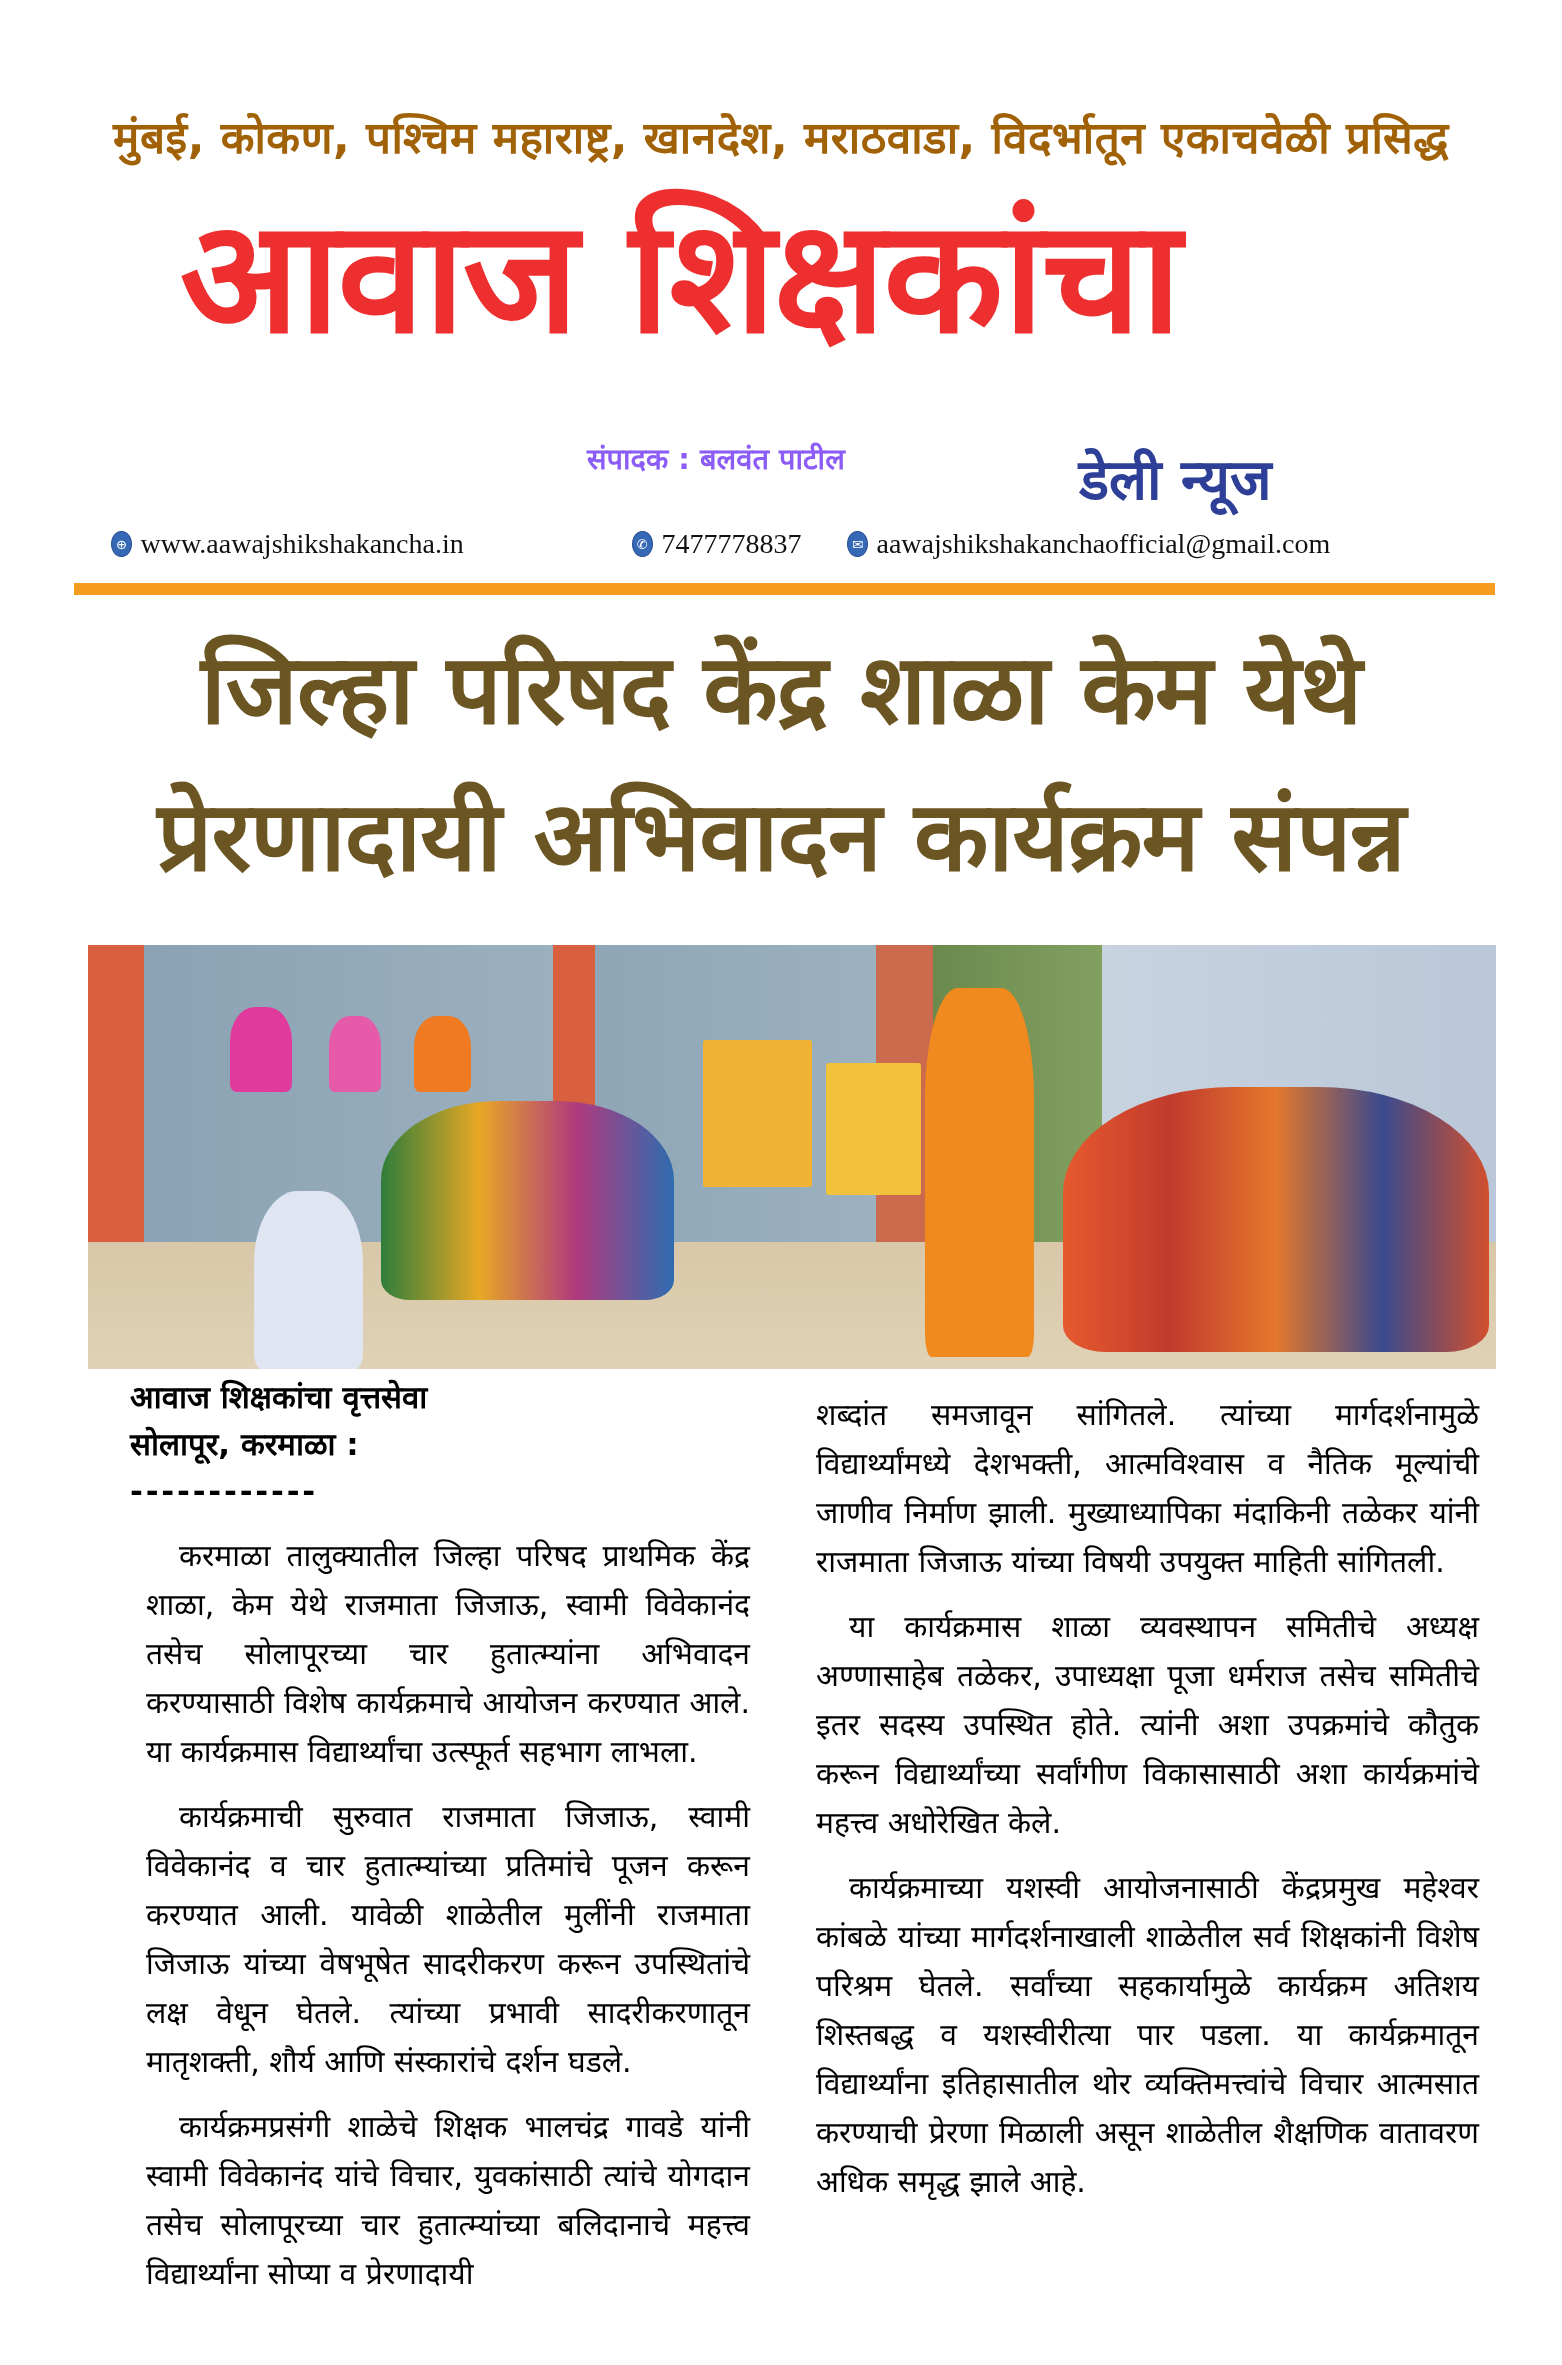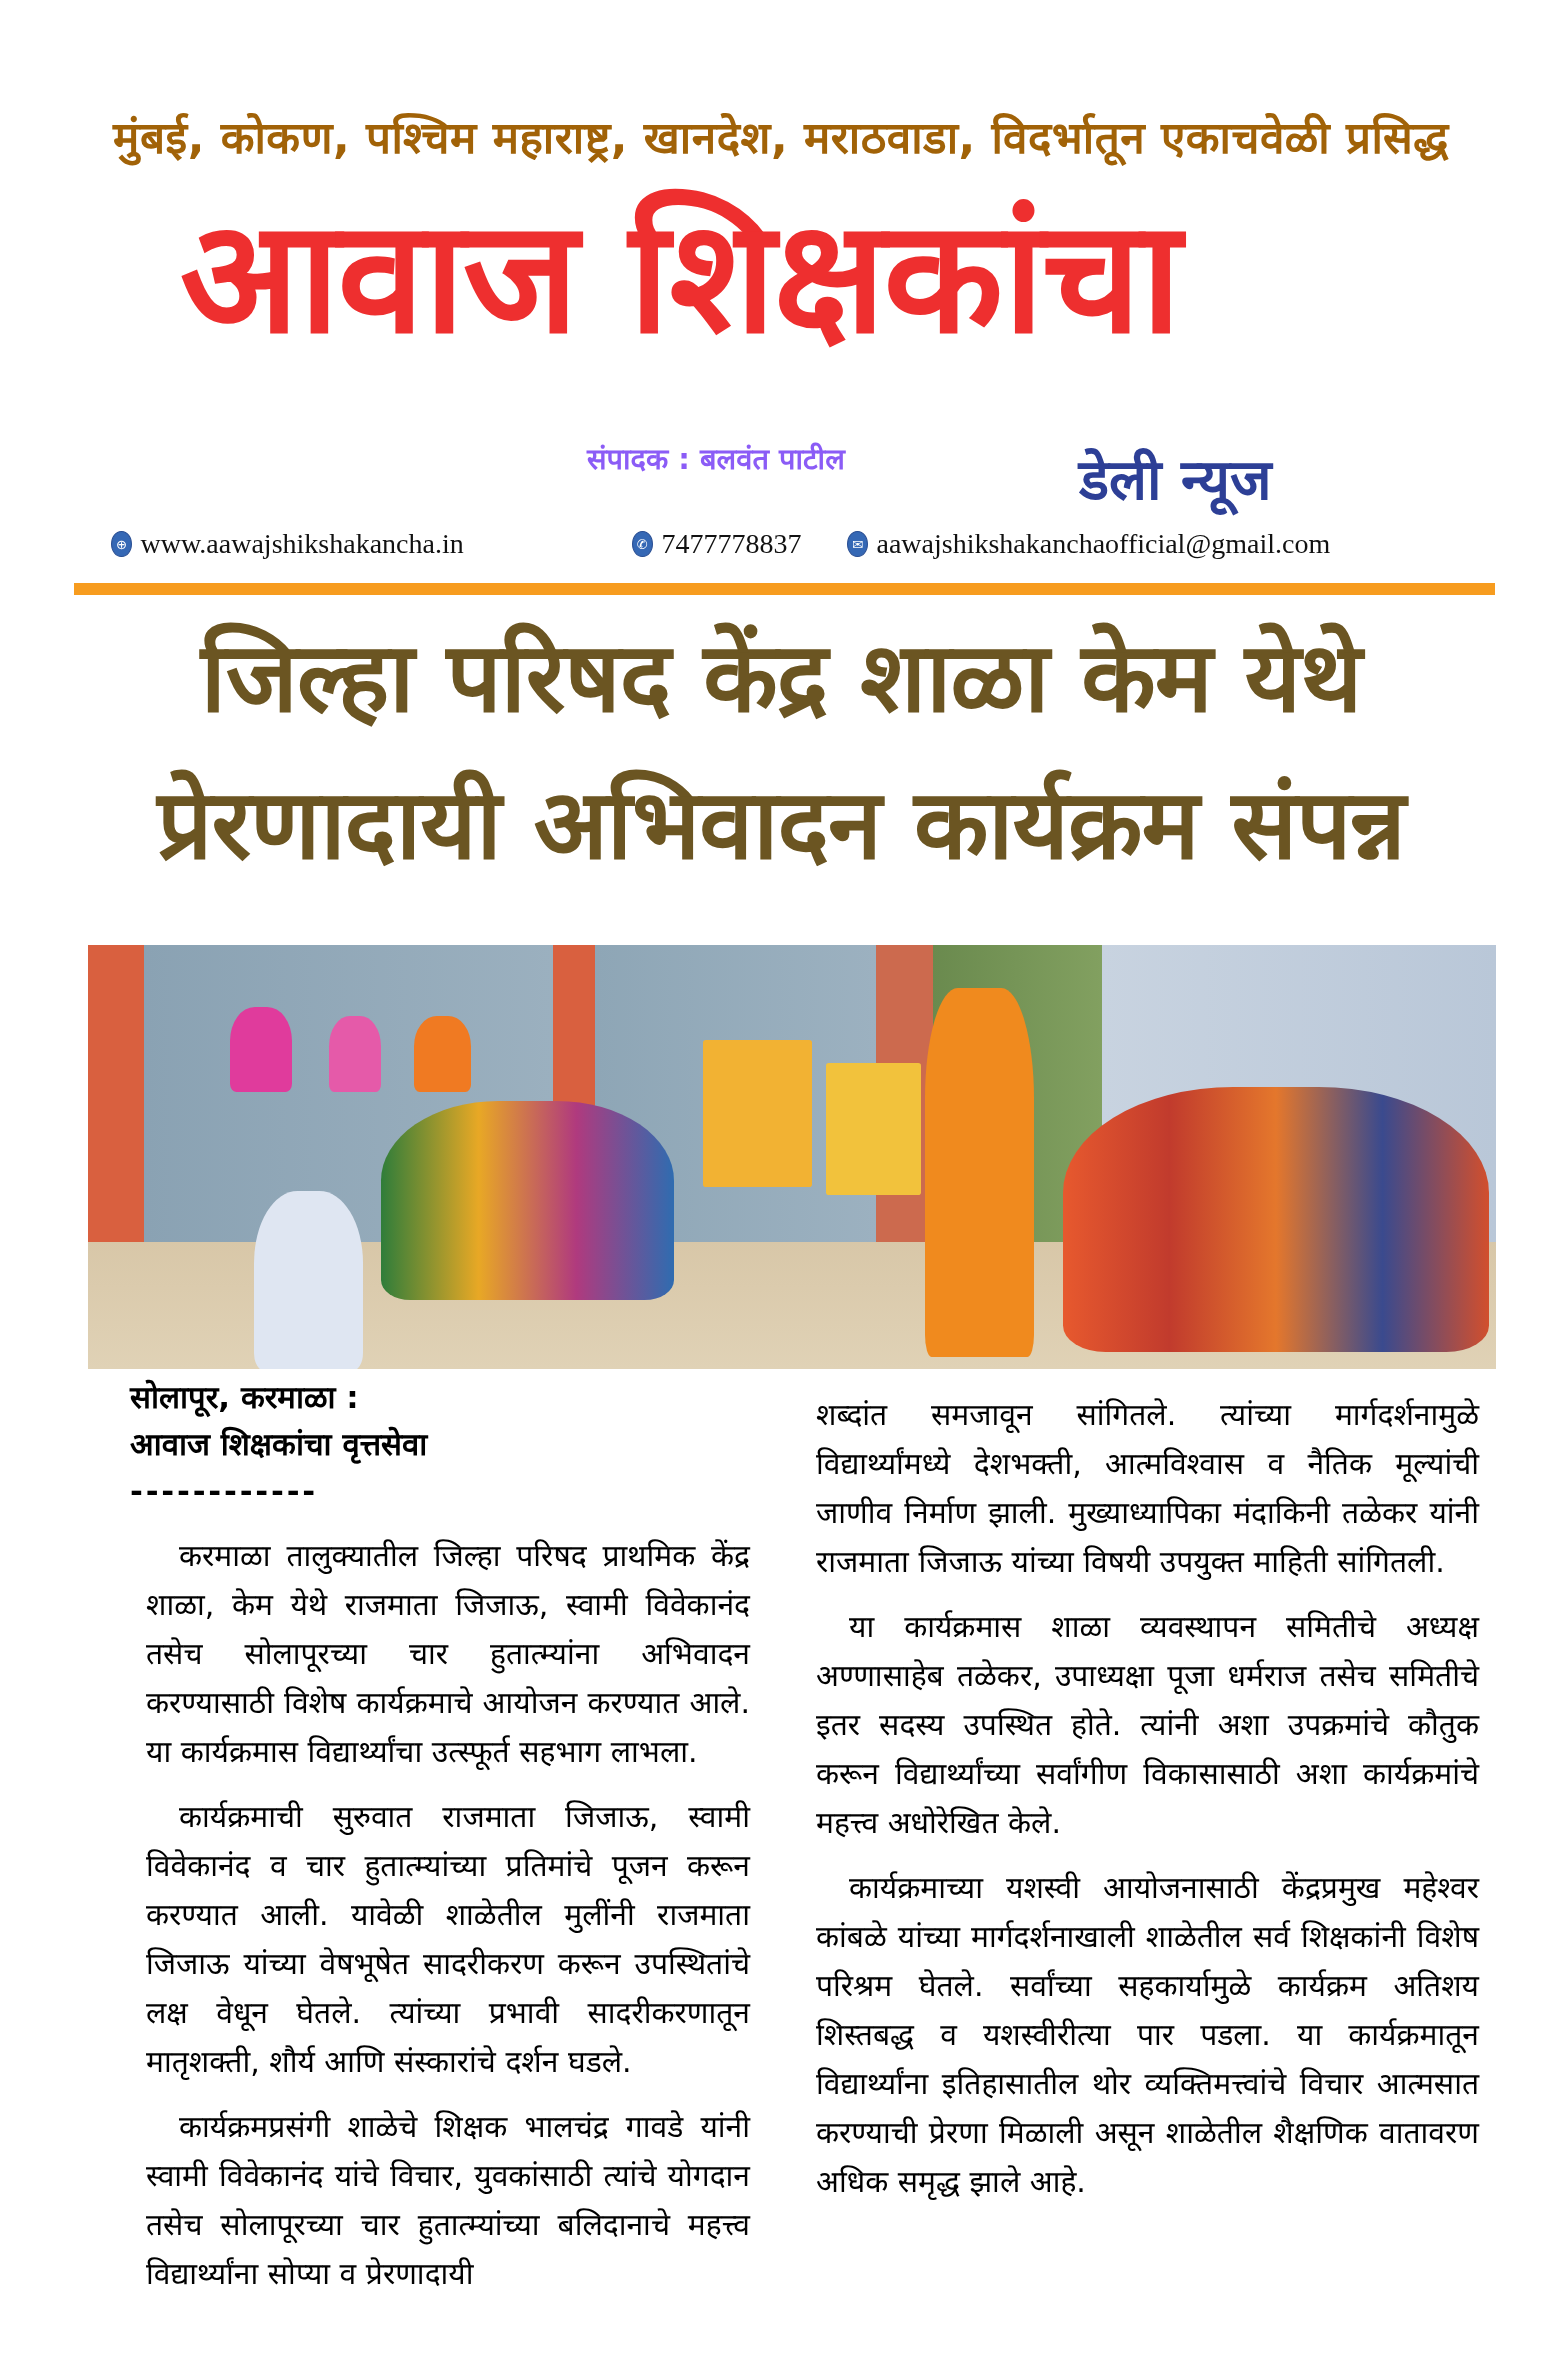--- a/index.html
+++ b/index.html
@@ -14,21 +14,21 @@
 
     .contact-row { position: absolute; top: 528px; left: 0; width: 1562px; height: 33px; font-family: "Liberation Serif", serif; font-size: 28px; color: #111; }
     .contact-item { position: absolute; display: flex; align-items: center; gap: 8.5px; white-space: nowrap; }
     .contact-item .ico { width: 19px; height: 24.6px; border-radius: 50%; background: #3568b5; border: 1.4px solid #2a4f94; display: inline-flex; align-items: center; justify-content: center; color: #fff; font-size: 13.2px; font-family: "DejaVu Sans", sans-serif; flex: none; }
     .c-web { left: 111px; }
     .c-phone { left: 632px; }
     .c-mail { left: 847px; }
 
     .orange-rule { position: absolute; left: 74px; top: 583px; width: 1421px; height: 12px; background: #f79c1f; }
 
-    .headline { position: absolute; left: 0; width: 1562px; text-align: center; font-size: 97px; font-weight: bold; color: #6b5522; line-height: 1; white-space: nowrap; letter-spacing: -0.9px; }
+    .headline { position: absolute; left: 0; width: 1562px; text-align: center; font-size: 97px; font-weight: bold; color: #6b5522; line-height: 1; white-space: nowrap; letter-spacing: -0.9px; margin-top: 12px; }
     .hl1 { top: 629px; }
     .hl2 { top: 776px; }
 
     .photo { position: absolute; left: 88px; top: 945px; width: 1408px; height: 424px; overflow: hidden;
       background:
         linear-gradient(180deg, rgba(0,0,0,0) 70%, #d8c7a8 70%, #e0d2b6 100%),
         linear-gradient(90deg, #d9603f 0%, #d9603f 4%, #8aa2b3 4%, #9bb0bf 33%, #d9603f 33%, #d9603f 36%, #8ea6b6 36%, #9cb1c0 56%, #cc6a4e 56%, #cc6a4e 60%, #6a8a4e 60%, #82a060 72%, #c8d3e0 72%, #b9c7d8 100%);
     }
     .photo .fig { position: absolute; border-radius: 40% 40% 10% 10%; }
 
@@ -77,22 +77,22 @@
   <div class="fig" style="left:326px; top:71px; width:57px; height:76px; background:#f07a22;"></div>
   <div class="fig" style="left:293px; top:156px; width:293px; height:199px; background:linear-gradient(90deg,#2f7d3a,#e8a825,#b03a7e,#2f6cb0);"></div>
   <div class="fig" style="left:615px; top:95px; width:109px; height:147px; background:#f2b233; border-radius:2.8px;"></div>
   <div class="fig" style="left:738px; top:118px; width:95px; height:132px; background:#f2c23c; border-radius:2.8px;"></div>
   <div class="fig" style="left:837px; top:43px; width:109px; height:369px; background:#f08a1e; border-radius:30% 30% 6% 6%;"></div>
   <div class="fig" style="left:975px; top:142px; width:426px; height:265px; background:linear-gradient(90deg,#e7592e,#c13b2d,#e4772c,#3a4a8e,#d24f2d);"></div>
 </div>
 
 <div class="columns">
   <div class="col col-left">
+    <div class="byline">आवाज शिक्षकांचा वृत्तसेवा</div>
     <div class="byline">सोलापूर, करमाळा :</div>
-    <div class="byline">आवाज शिक्षकांचा वृत्तसेवा</div>
     <div class="dashes">------------</div>
     <p class="para">करमाळा तालुक्यातील जिल्हा परिषद प्राथमिक केंद्र शाळा, केम येथे राजमाता जिजाऊ, स्वामी विवेकानंद तसेच सोलापूरच्या चार हुतात्म्यांना अभिवादन करण्यासाठी विशेष कार्यक्रमाचे आयोजन करण्यात आले. या कार्यक्रमास विद्यार्थ्यांचा उत्स्फूर्त सहभाग लाभला.</p>
     <p class="para">कार्यक्रमाची सुरुवात राजमाता जिजाऊ, स्वामी विवेकानंद व चार हुतात्म्यांच्या प्रतिमांचे पूजन करून करण्यात आली. यावेळी शाळेतील मुलींनी राजमाता जिजाऊ यांच्या वेषभूषेत सादरीकरण करून उपस्थितांचे लक्ष वेधून घेतले. त्यांच्या प्रभावी सादरीकरणातून मातृशक्ती, शौर्य आणि संस्कारांचे दर्शन घडले.</p>
     <p class="para">कार्यक्रमप्रसंगी शाळेचे शिक्षक भालचंद्र गावडे यांनी स्वामी विवेकानंद यांचे विचार, युवकांसाठी त्यांचे योगदान तसेच सोलापूरच्या चार हुतात्म्यांच्या बलिदानाचे महत्त्व विद्यार्थ्यांना सोप्या व प्रेरणादायी</p>
   </div>
   <div class="col col-right">
     <p class="para noindent">शब्दांत समजावून सांगितले. त्यांच्या मार्गदर्शनामुळे विद्यार्थ्यांमध्ये देशभक्ती, आत्मविश्वास व नैतिक मूल्यांची जाणीव निर्माण झाली. मुख्याध्यापिका मंदाकिनी तळेकर यांनी राजमाता जिजाऊ यांच्या विषयी उपयुक्त माहिती सांगितली.</p>
     <p class="para">या कार्यक्रमास शाळा व्यवस्थापन समितीचे अध्यक्ष अण्णासाहेब तळेकर, उपाध्यक्षा पूजा धर्मराज तसेच समितीचे इतर सदस्य उपस्थित होते. त्यांनी अशा उपक्रमांचे कौतुक करून विद्यार्थ्यांच्या सर्वांगीण विकासासाठी अशा कार्यक्रमांचे महत्त्व अधोरेखित केले.</p>
     <p class="para">कार्यक्रमाच्या यशस्वी आयोजनासाठी केंद्रप्रमुख महेश्वर कांबळे यांच्या मार्गदर्शनाखाली शाळेतील सर्व शिक्षकांनी विशेष परिश्रम घेतले. सर्वांच्या सहकार्यामुळे कार्यक्रम अतिशय शिस्तबद्ध व यशस्वीरीत्या पार पडला. या कार्यक्रमातून विद्यार्थ्यांना इतिहासातील थोर व्यक्तिमत्त्वांचे विचार आत्मसात करण्याची प्रेरणा मिळाली असून शाळेतील शैक्षणिक वातावरण अधिक समृद्ध झाले आहे.</p>
   </div>

